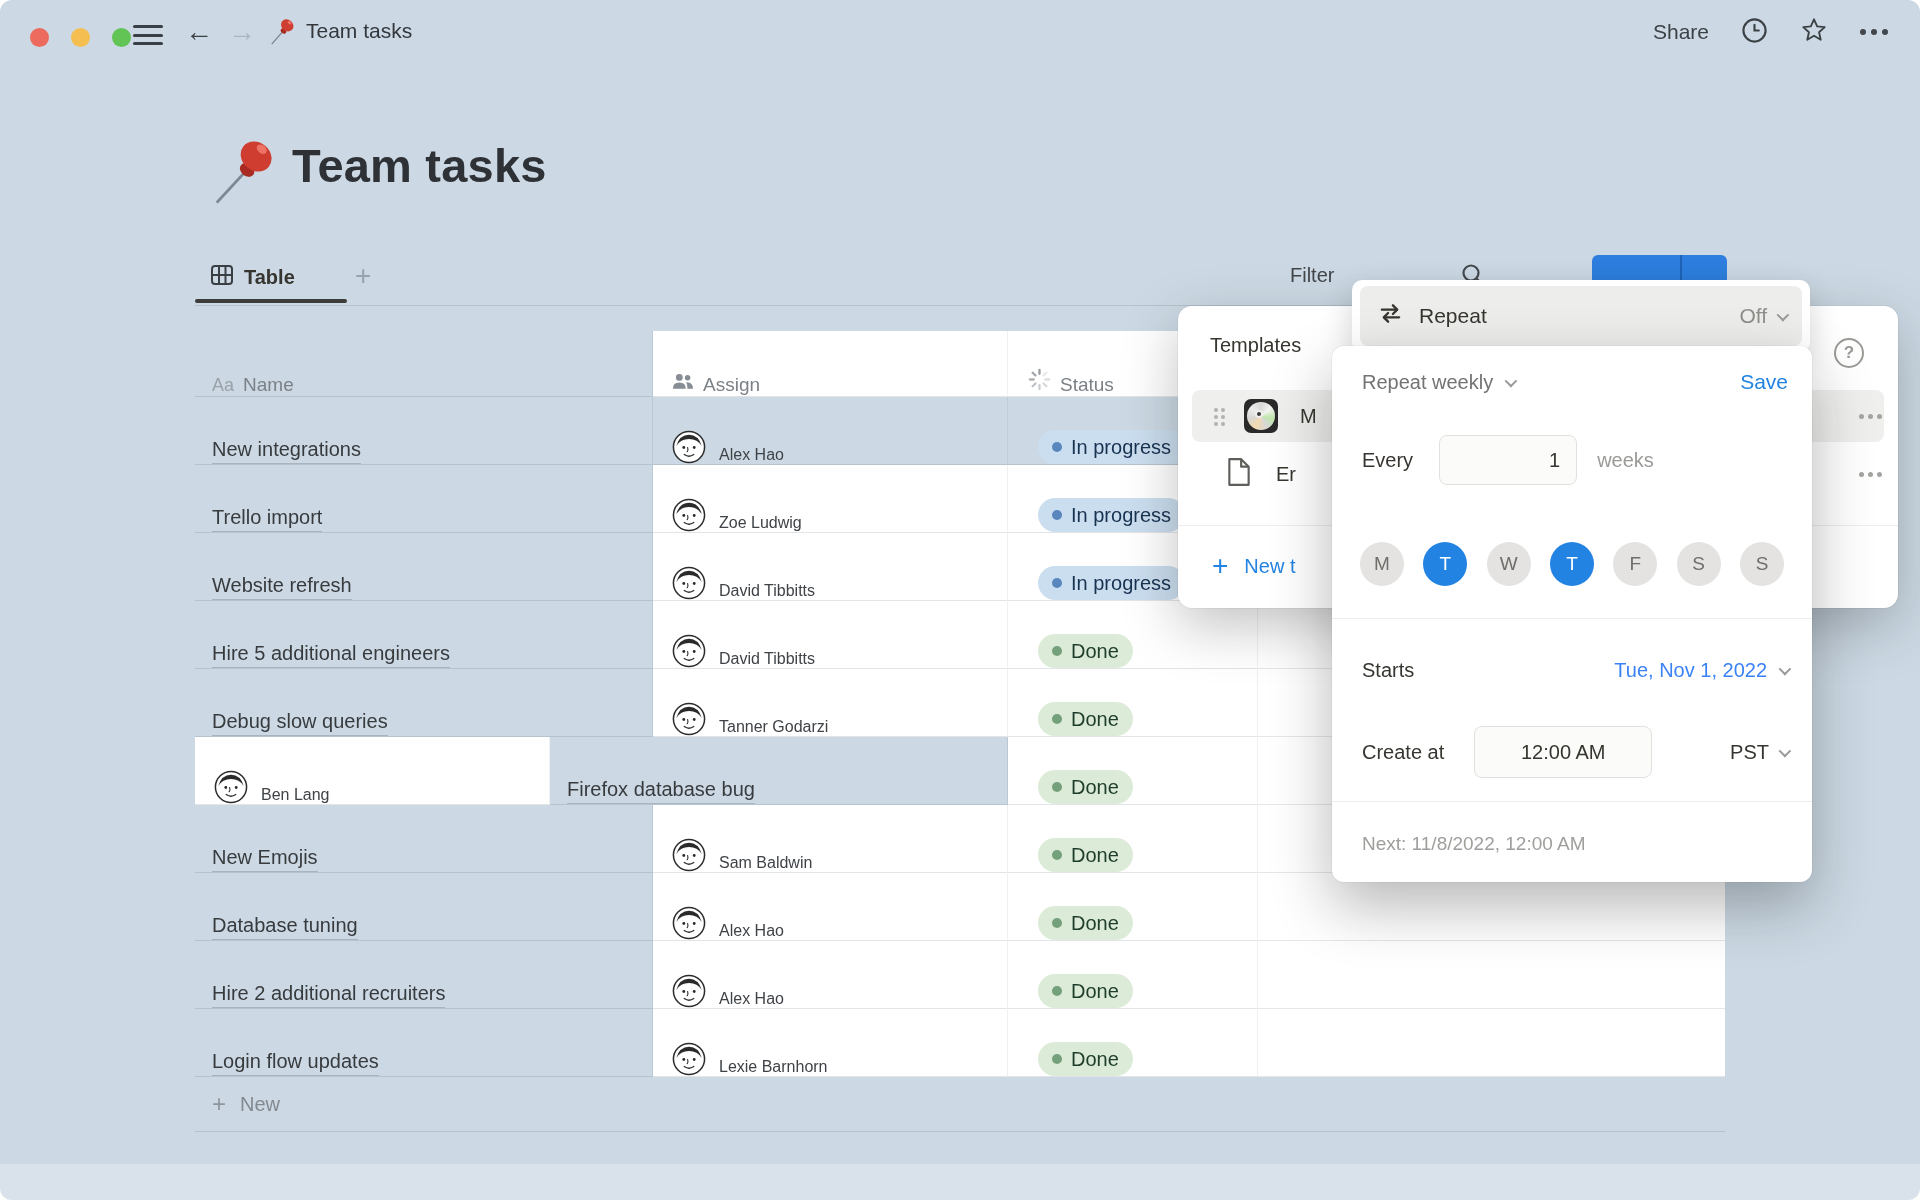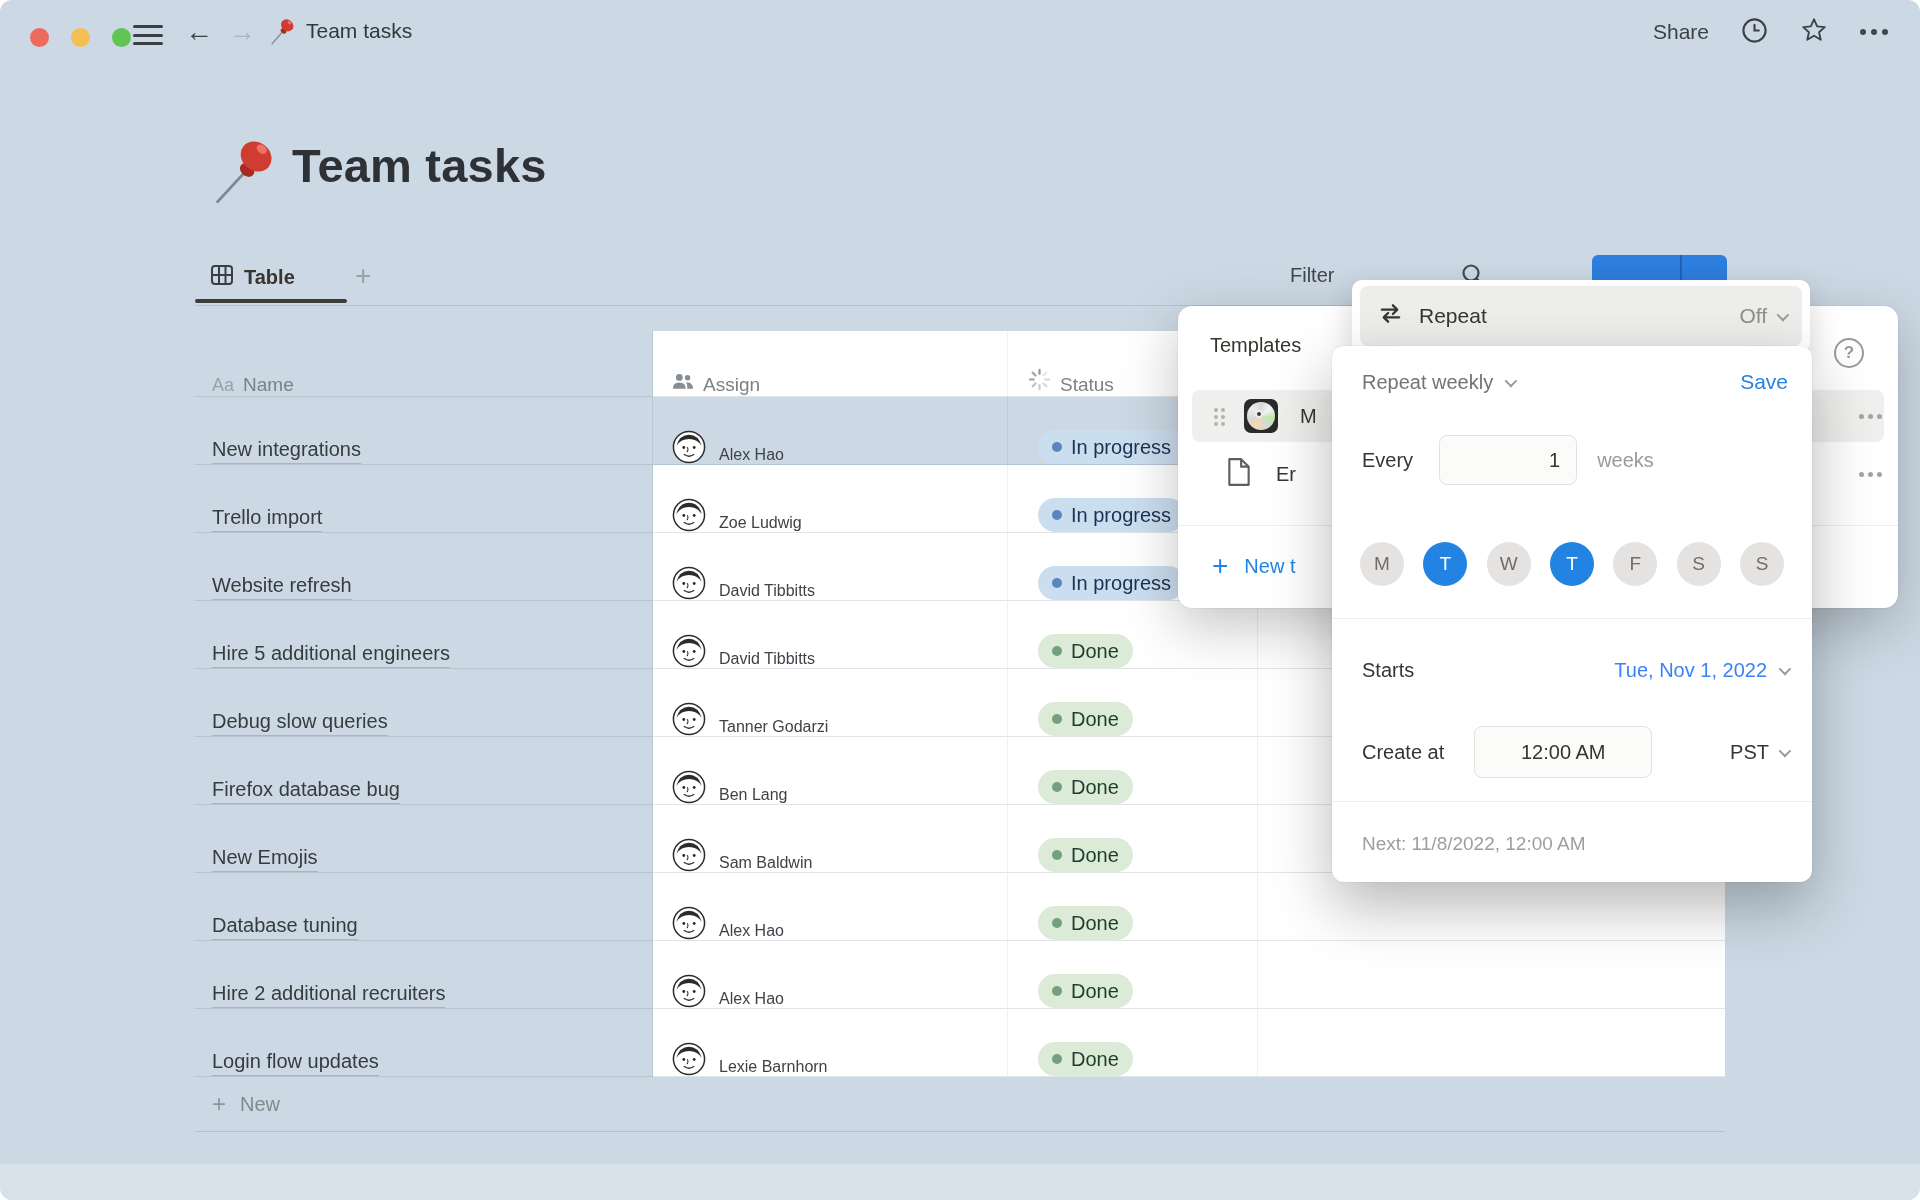--- a/index.html
+++ b/index.html
@@ -373,35 +373,35 @@
     <div class="cell c-status">
       <span class="badge done">
         <span class="dot"></span>
         <span class="badge-text">Done</span>
       </span>
     </div>
     <div class="cell c-fill"></div>
   </div>
 
   <div class="trow">
+    <div class="cell c-assign">
+      <span class="avatar">
+  <svg viewBox="0 0 36 36" width="34" height="34">
+    <circle cx="18" cy="18" r="16.5" fill="#ffffff" stroke="#2b2b2b" stroke-width="1.6"></circle>
+    <path d="M4.5 17 Q8 5 18 5 Q28 5 31.5 17 Q27 9.5 18 9.5 Q9 9.5 4.5 17 Z" fill="#2b2b2b"></path>
+    <circle cx="12.5" cy="18.5" r="1.5" fill="#2b2b2b"></circle>
+    <circle cx="23.5" cy="18.5" r="1.5" fill="#2b2b2b"></circle>
+    <path d="M16.5 18.5 q1 3.5 -0.5 4.5" fill="none" stroke="#2b2b2b" stroke-width="1.1" stroke-linecap="round"></path>
+    <path d="M13 26 q5 3.5 10 0" fill="none" stroke="#2b2b2b" stroke-width="1.4" stroke-linecap="round"></path>
+  </svg>
+</span>
+      <span class="assignee">Ben Lang</span>
+    </div>
     <div class="cell c-name">
       <span class="task-name">Firefox database bug</span>
-    </div>
-    <div class="cell c-assign">
-      <span class="avatar">
-  <svg viewBox="0 0 36 36" width="34" height="34">
-    <circle cx="18" cy="18" r="16.5" fill="#ffffff" stroke="#2b2b2b" stroke-width="1.6"></circle>
-    <path d="M4.5 17 Q8 5 18 5 Q28 5 31.5 17 Q27 9.5 18 9.5 Q9 9.5 4.5 17 Z" fill="#2b2b2b"></path>
-    <circle cx="12.5" cy="18.5" r="1.5" fill="#2b2b2b"></circle>
-    <circle cx="23.5" cy="18.5" r="1.5" fill="#2b2b2b"></circle>
-    <path d="M16.5 18.5 q1 3.5 -0.5 4.5" fill="none" stroke="#2b2b2b" stroke-width="1.1" stroke-linecap="round"></path>
-    <path d="M13 26 q5 3.5 10 0" fill="none" stroke="#2b2b2b" stroke-width="1.4" stroke-linecap="round"></path>
-  </svg>
-</span>
-      <span class="assignee">Ben Lang</span>
     </div>
     <div class="cell c-status">
       <span class="badge done">
         <span class="dot"></span>
         <span class="badge-text">Done</span>
       </span>
     </div>
     <div class="cell c-fill"></div>
   </div>
 

